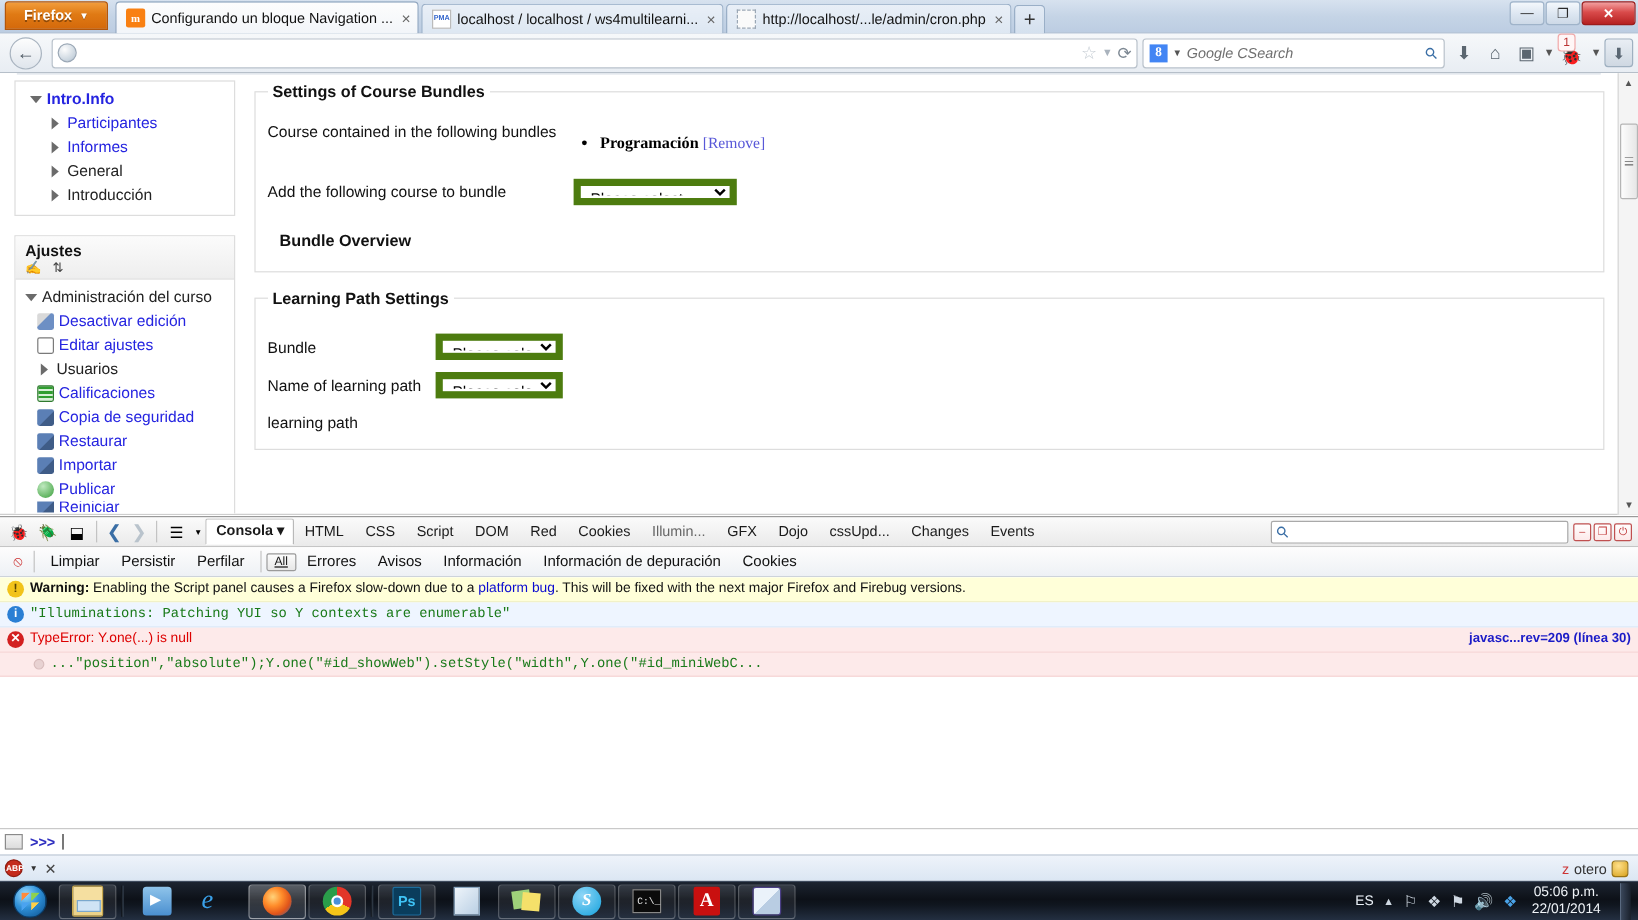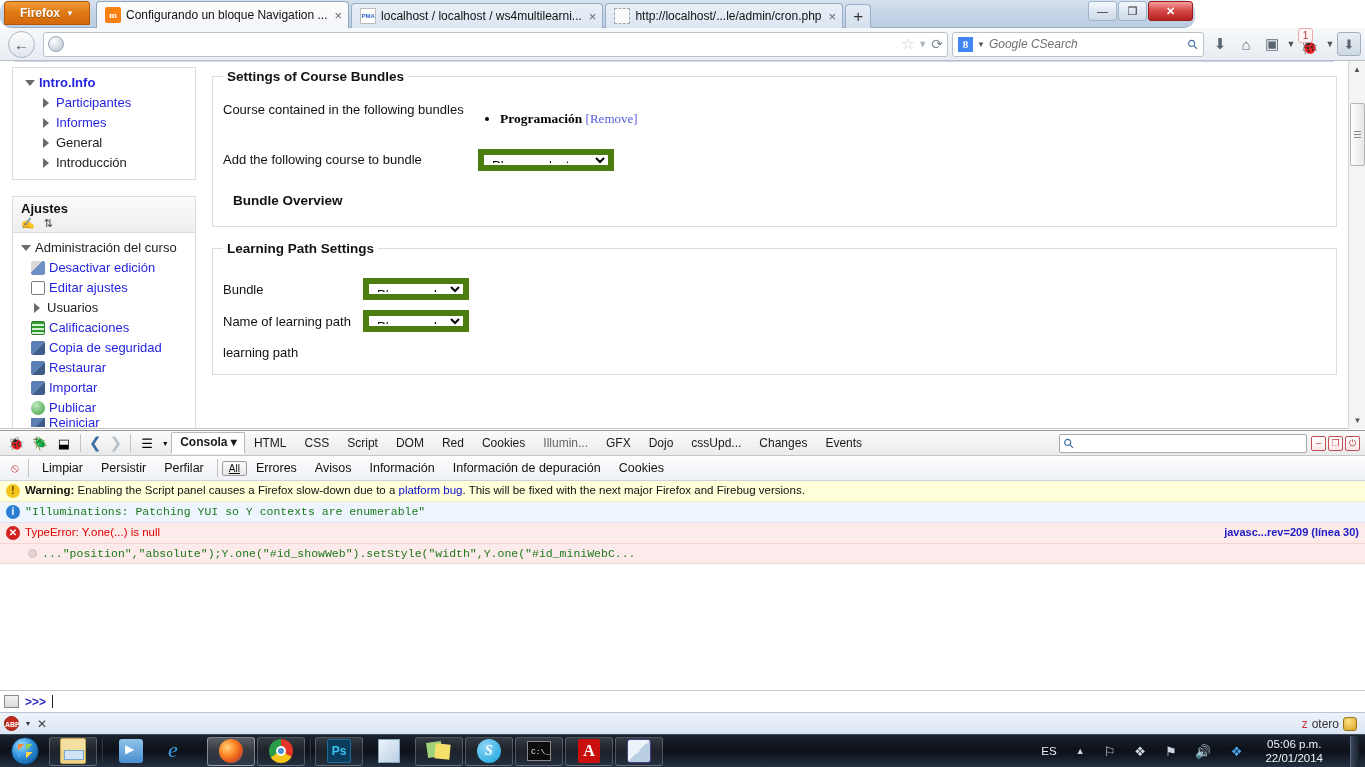--- a/index.html
+++ b/index.html
@@ -8,24 +8,23 @@
     width: 1365px; height: 767px;
     overflow: hidden;
     font-family: "Liberation Sans", sans-serif;
     font-size: 12px;
     background: #fff;
   }
   #app { position: relative; width: 1365px; height: 767px; }
 
   
   .titlebar {
-    position: absolute; left: 0; top: 0; width: 1195px; height: 28px;
+    position: absolute; left: 0; top: 0; width: 1365px; height: 28px;
     background: linear-gradient(to bottom, #d7e2ef 0%, #c5d4e6 50%, #bccde2 100%);
     border-bottom: 1px solid #9aafc7;
-    border-radius: 12px;
   }
   .ff-button {
     position: absolute; left: 4px; top: 1px; width: 86px; height: 24px;
     background: linear-gradient(to bottom, #f29d3c 0%, #e07a14 45%, #d4690b 100%);
     border: 1px solid #b3560a; border-top-left-radius: 3px; border-top-right-radius: 3px;
     color: #fff; font-weight: bold; font-size: 12px;
     display: flex; align-items: center; justify-content: center; gap: 6px;
     text-shadow: 0 1px 0 rgba(0,0,0,.35);
   }
   .ff-button .caret { font-size: 8px; }
@@ -332,21 +331,21 @@
                color: #fff; font-weight: bold; font-size: 14px; text-align: center; line-height: 23px;
                font-family: "Liberation Serif", serif; font-style: italic; }
   .ico-cmd { width: 24px; height: 20px; background: #0b0b0b; border: 1px solid #888; }
   .ico-cmd::after { content:"C:\\_"; color: #e8e8e8; font-family: "Liberation Mono", monospace; font-size: 8px;
                     position: absolute; left: 3px; top: 5px; }
   .ico-pdf { width: 22px; height: 24px; background: #c9100f; border-radius: 2px; color: #fff;
              font-family: "Liberation Serif", serif; font-size: 16px; font-weight: bold; text-align: center; line-height: 23px; }
   .ico-vbox { width: 24px; height: 24px; background: linear-gradient(135deg,#eaf2fa 0 50%, #b9cde3 50% 100%);
               transform: rotate(0deg); border: 1px solid #4b3f86; border-radius: 3px; }
 
-  .tray { margin-left: auto; display: flex; align-items: center; gap: 19px; padding-right: 6px; color: #e8eef5; font-size: 11.5px; }
+  .tray { margin-left: auto; display: flex; align-items: center; gap: 8px; padding-right: 6px; color: #e8eef5; font-size: 11.5px; }
   .tray-ic { font-size: 13px; color: #cfd8e2; }
   .clock { text-align: center; line-height: 14px; font-size: 11.5px; color: #f0f4f8; padding: 0 4px; }
   .showdesk { width: 9px; height: 31px; background: linear-gradient(to right, #39465a, #1a212c);
               border-left: 1px solid #5a6a80; margin-left: 4px; }
 </style>
 </head>
 <body>
 
 <div id="app">
 

